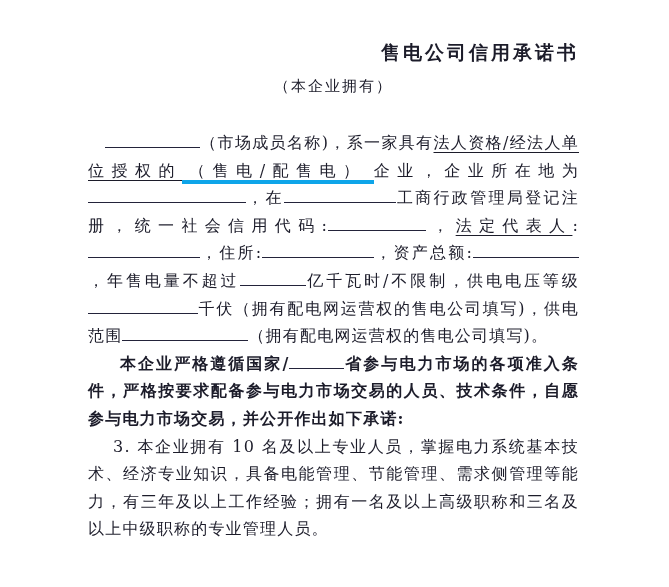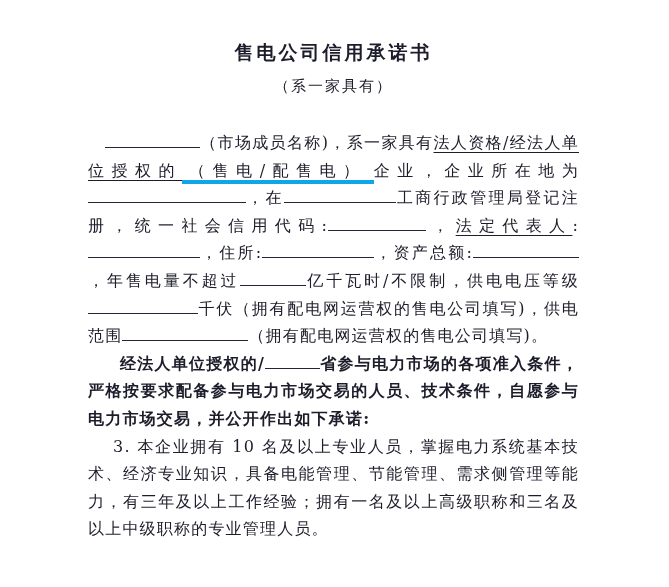--- a/index.html
+++ b/index.html
@@ -11,21 +11,21 @@
     width: 669px;
     height: 587px;
     overflow: hidden;
     font-family: "DejaVu Serif", "Liberation Serif", serif;
     color: #1c1c2a;
   }
   .page {
     padding: 40px 90px 0 88px;
   }
   .doc-title {
-    text-align: center;
+    text-align: right;
     font-size: 19px;
     font-weight: 700;
     letter-spacing: 3px;
     line-height: 24px;
     margin: 0;
   }
   .doc-subtitle {
     text-align: center;
     font-size: 15px;
     letter-spacing: 2px;
@@ -59,19 +59,19 @@
   .option {
     border-bottom: 4px solid #0ea5e9;
     padding: 0 7px;
   }
 </style>
 </head>
 <body style="color: rgb(28, 28, 42);">
 
 <div class="page" data-name="document-page">
   <h1 class="doc-title" data-name="document-title">售电公司信用承诺书</h1>
-  <div class="doc-subtitle" data-name="document-subtitle">（系一家具有）</div>
+  <div class="doc-subtitle" data-name="document-subtitle">（本企业拥有）</div>
   <div data-name="document-body">
       <div class="para" data-name="intro-paragraph"><span class="blank" data-name="blank-market-member-name" style="width: 95px;"></span><span data-name="text-run">（市场成员名称)，系一家具有</span><span class="underlined" data-name="underline-legal-qualification">法人资格/经法人单位授权的</span><span class="option" data-name="underline-sales-type-option">（售电/配售电）</span><span data-name="text-run">企业，企业所在地为</span><span class="blank" data-name="blank-company-location" style="width: 158px;"></span><span data-name="text-run">，在</span><span class="blank" data-name="blank-registration-authority" style="width: 112px;"></span><span data-name="text-run">工商行政管理局登记注册，统一社会信用代码:</span><span class="blank" data-name="blank-credit-code" style="width: 98px;"></span><span data-name="text-run">，</span><span class="underlined" data-name="underline-legal-representative-label">法定代表人</span><span data-name="text-run">:</span><span class="blank" data-name="blank-legal-representative" style="width: 112px;"></span><span data-name="text-run">，住所:</span><span class="blank" data-name="blank-residence" style="width: 112px;"></span><span data-name="text-run">，资产总额:</span><span class="blank" data-name="blank-total-assets" style="width: 106px;"></span><span data-name="text-run">，年售电量不超过</span><span class="blank" data-name="blank-annual-electricity-volume" style="width: 66px;"></span><span data-name="text-run">亿千瓦时/不限制，供电电压等级</span><span class="blank" data-name="blank-voltage-level" style="width: 110px;"></span><span data-name="text-run">千伏（拥有配电网运营权的售电公司填写)，供电范围</span><span class="blank" data-name="blank-supply-scope" style="width: 126px;"></span><span data-name="text-run">（拥有配电网运营权的售电公司填写)。</span></div>
-      <div class="para bold" data-name="commitment-paragraph"><span data-name="text-run">经法人单位授权的/</span><span class="blank" data-name="blank-province-name" style="width: 55px;"></span><span data-name="text-run">省参与电力市场的各项准入条件，严格按要求配备参与电力市场交易的人员、技术条件，自愿参与电力市场交易，并公开作出如下承诺:</span></div>
+      <div class="para bold" data-name="commitment-paragraph"><span data-name="text-run">本企业严格遵循国家/</span><span class="blank" data-name="blank-province-name" style="width: 55px;"></span><span data-name="text-run">省参与电力市场的各项准入条件，严格按要求配备参与电力市场交易的人员、技术条件，自愿参与电力市场交易，并公开作出如下承诺:</span></div>
       <div class="para" data-name="list-item-3"><span data-name="text-run">3.  本企业拥有 10 名及以上专业人员，掌握电力系统基本技术、经济专业知识，具备电能管理、节能管理、需求侧管理等能力，有三年及以上工作经验；拥有一名及以上高级职称和三名及以上中级职称的专业管理人员。</span></div>
     </div>
 </div>
 
 </body></html>

